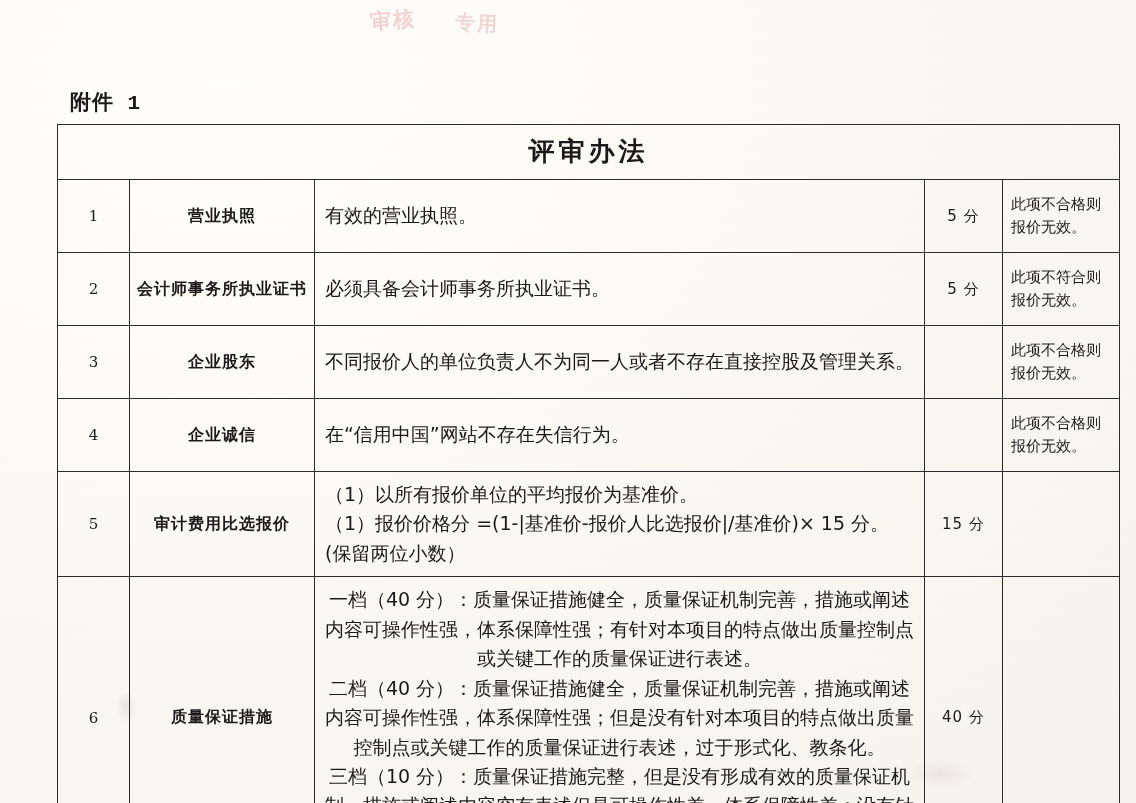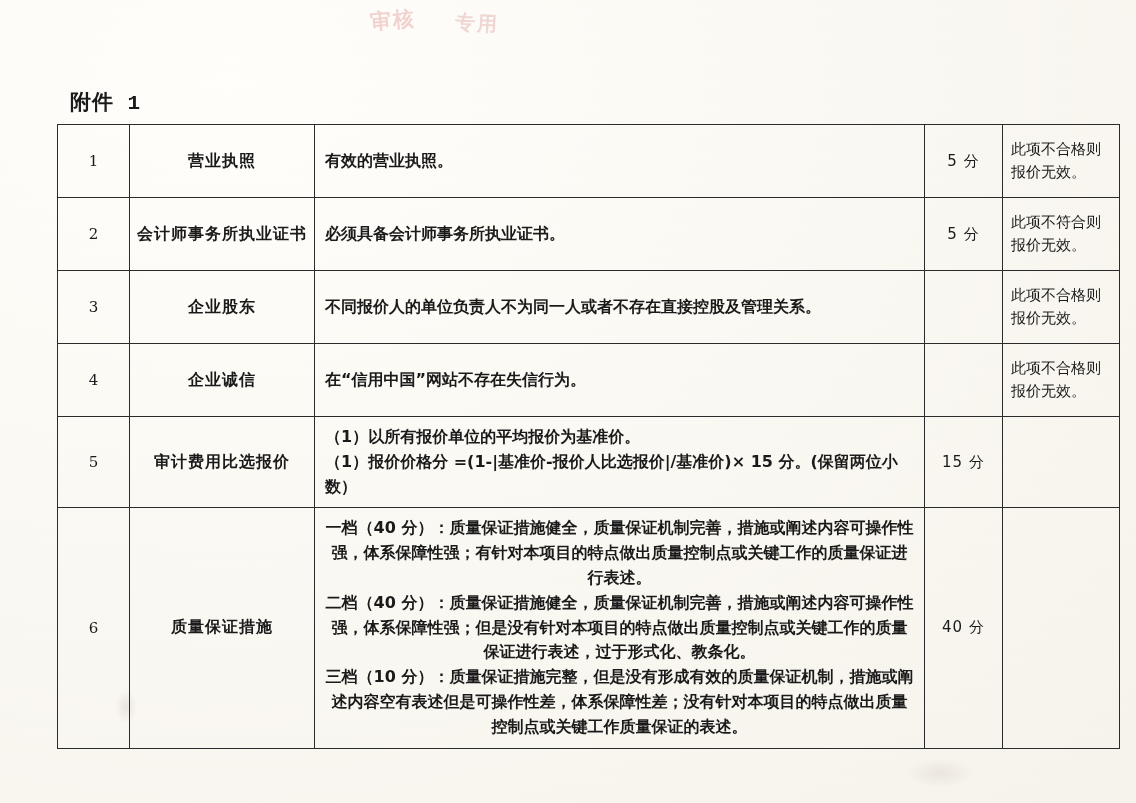--- a/index.html
+++ b/index.html
@@ -95,25 +95,24 @@
     font-family: "DejaVu Serif", "Liberation Serif", serif;
   }
   .c-factor {
     text-align: center;
     font-size: 16px;
     font-weight: bold;
     letter-spacing: 1px;
     padding: 0 4px !important;
   }
   .c-criteria {
-    font-size: 16px;
+    font-size: 19px;
     line-height: 1.55;
     padding: 8px 10px !important;
     text-align: left;
-    font-weight: bold;
   }
   .c-criteria .ln { display: block; }
   .c-score {
     text-align: center;
     font-size: 15px;
     letter-spacing: 1px;
   }
   .c-remark {
     font-size: 15px;
     line-height: 1.55;
@@ -140,20 +139,23 @@
 
 <table class="review-table">
   <colgroup>
     <col style="width:72px">
     <col style="width:185px">
     <col style="width:610px">
     <col style="width:78px">
     <col style="width:117px">
   </colgroup>
   <tbody>
+    <tr>
+      <td class="title-cell" colspan="5">评审办法</td>
+    </tr>
 
     <tr class="row-1">
       <td class="c-no">1</td>
       <td class="c-factor">营业执照</td>
       <td class="c-criteria">
         <span class="ln">有效的营业执照。</span>
       </td>
       <td class="c-score">5 分</td>
       <td class="c-remark">
         <span class="ln">此项不合格则</span>

